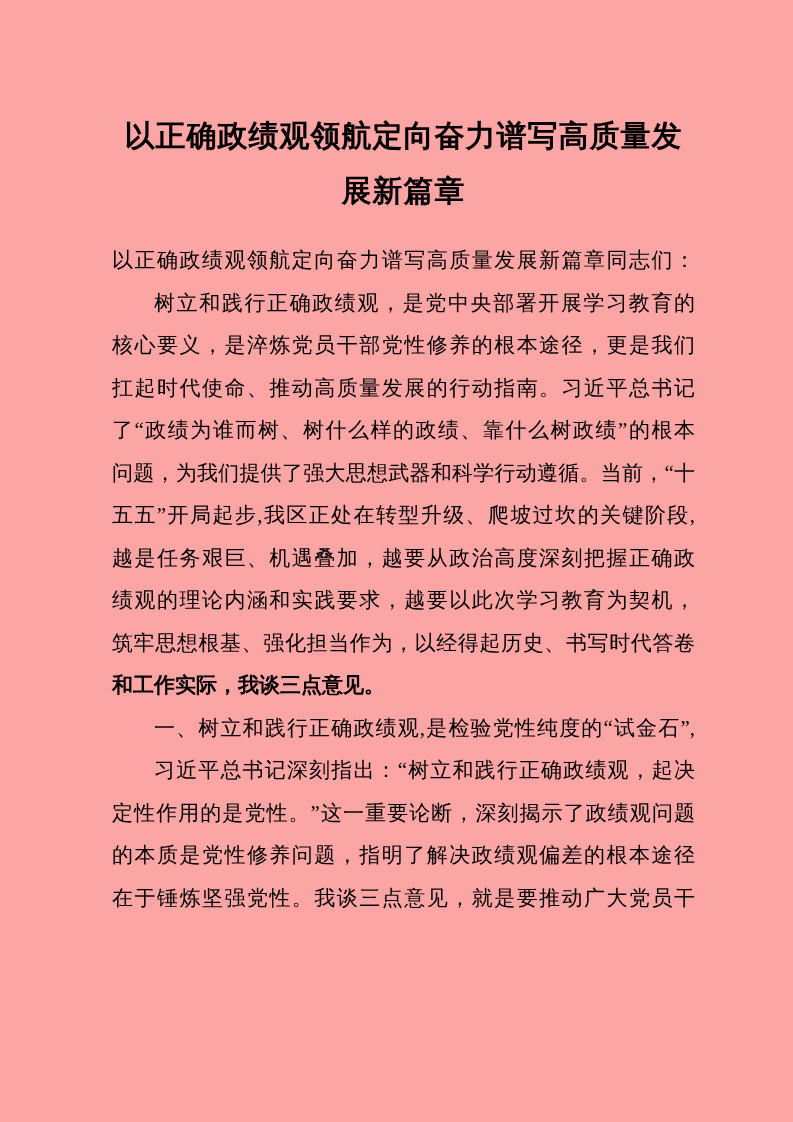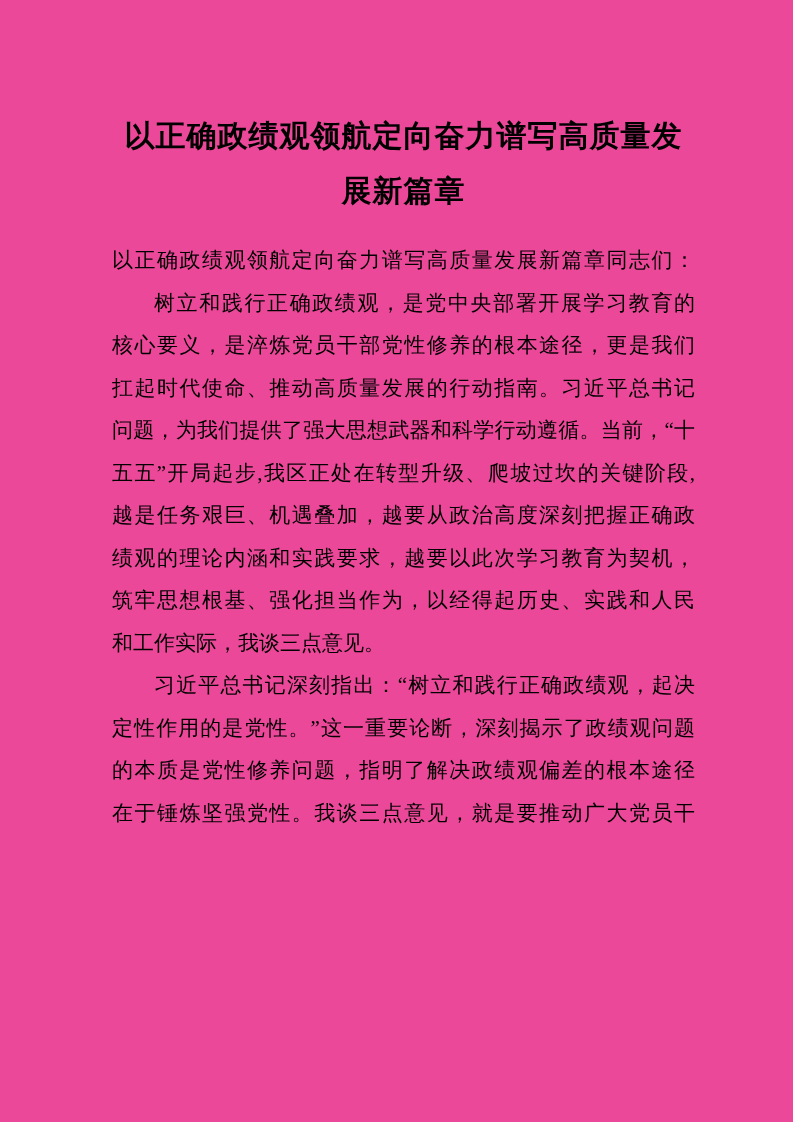--- a/index.html
+++ b/index.html
@@ -5,21 +5,21 @@
   html, body {
     margin: 0;
     padding: 0;
     background: #ffffff;
   }
   .page {
     position: relative;
     width: 793px;
     height: 1122px;
     margin: 0 auto;
-    background: #ec4899;
+    background: #fca5a5;
     box-sizing: border-box;
     padding: 108px 98px 0 112px;
     overflow: hidden;
     color: #000000;
     font-family: "Liberation Serif", "DejaVu Serif", serif;
   }
   .doc-title {
     margin: 0;
     font-size: 30px;
     font-weight: 700;
@@ -46,20 +46,21 @@
     white-space: nowrap;
   }
   .line.fill {
     white-space: normal;
     text-align-last: justify;
     -moz-text-align-last: justify;
   }
   .line.end {
     text-align: center;
     text-align-last: left;
+    font-weight: bold;
   }
   .line.indent {
     text-indent: 2em;
   }
 </style>
 </head>
 <body>
 
 <div class="page">
   <h1 class="doc-title">
@@ -67,28 +68,30 @@
     <span class="title-line">展新篇章</span>
   </h1>
   <div class="doc-body">
       <p class="paragraph">
         <span class="line fill">以正确政绩观领航定向奋力谱写高质量发展新篇章同志们：</span>
       </p>
       <p class="paragraph">
         <span class="line fill indent">树立和践行正确政绩观，是党中央部署开展学习教育的</span>
         <span class="line fill">核心要义，是淬炼党员干部党性修养的根本途径，更是我们</span>
         <span class="line fill">扛起时代使命、推动高质量发展的行动指南。习近平总书记</span>
+        <span class="line fill">了“政绩为谁而树、树什么样的政绩、靠什么树政绩”的根本</span>
         <span class="line fill">问题，为我们提供了强大思想武器和科学行动遵循。当前，“十</span>
         <span class="line fill">五五”开局起步,我区正处在转型升级、爬坡过坎的关键阶段,</span>
         <span class="line fill">越是任务艰巨、机遇叠加，越要从政治高度深刻把握正确政</span>
         <span class="line fill">绩观的理论内涵和实践要求，越要以此次学习教育为契机，</span>
-        <span class="line fill">筑牢思想根基、强化担当作为，以经得起历史、实践和人民</span>
+        <span class="line fill">筑牢思想根基、强化担当作为，以经得起历史、书写时代答卷</span>
         <span class="line end">和工作实际，我谈三点意见。</span>
       </p>
       <p class="paragraph">
+        <span class="line fill indent">一、树立和践行正确政绩观,是检验党性纯度的“试金石”,</span>
       </p>
       <p class="paragraph">
         <span class="line fill indent">习近平总书记深刻指出：“树立和践行正确政绩观，起决</span>
         <span class="line fill">定性作用的是党性。”这一重要论断，深刻揭示了政绩观问题</span>
         <span class="line fill">的本质是党性修养问题，指明了解决政绩观偏差的根本途径</span>
         <span class="line fill">在于锤炼坚强党性。我谈三点意见，就是要推动广大党员干</span>
       </p>
     </div>
 </div>
 

